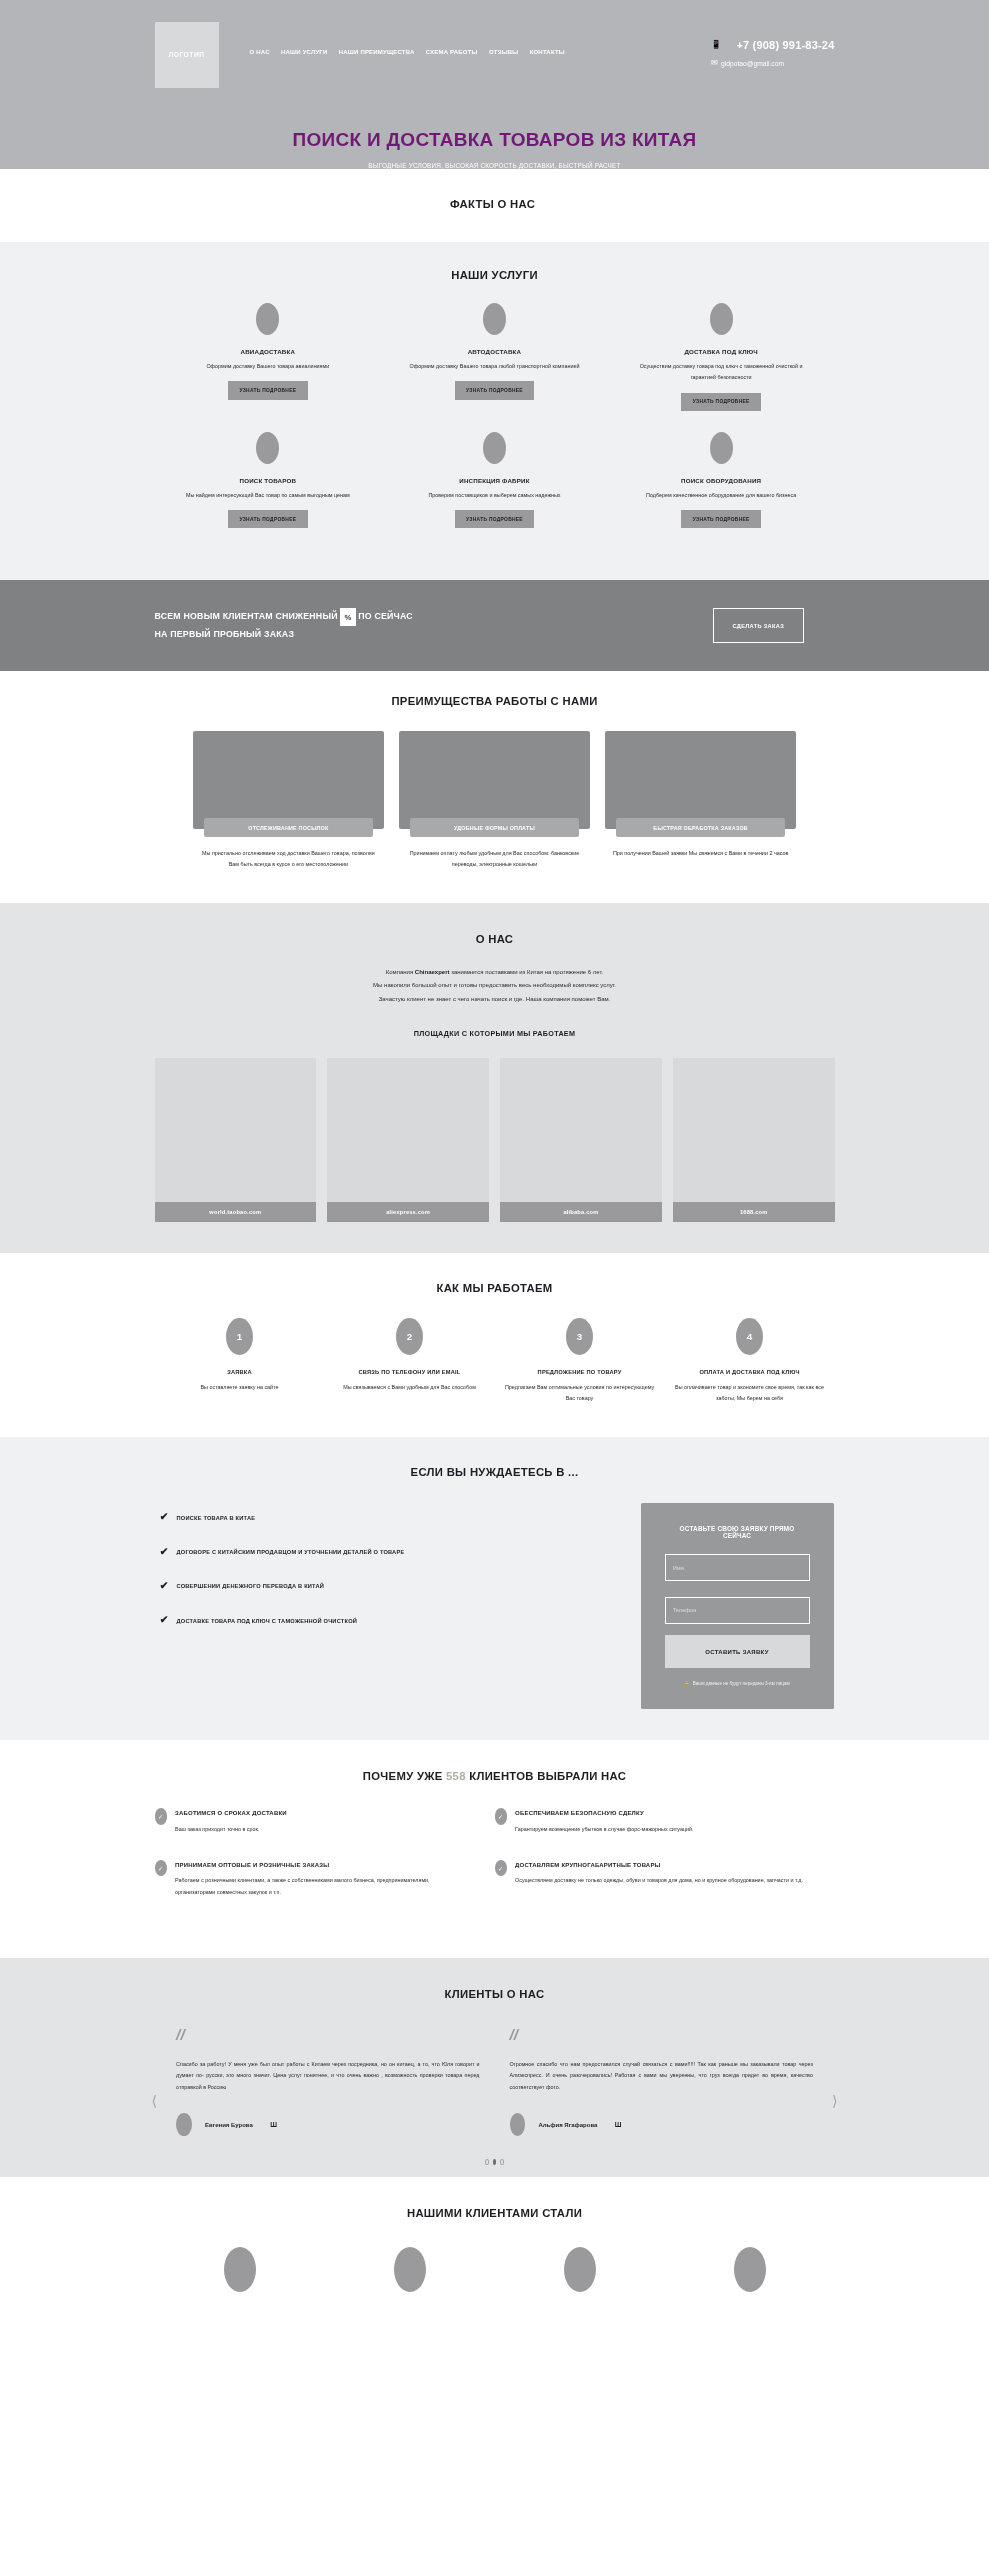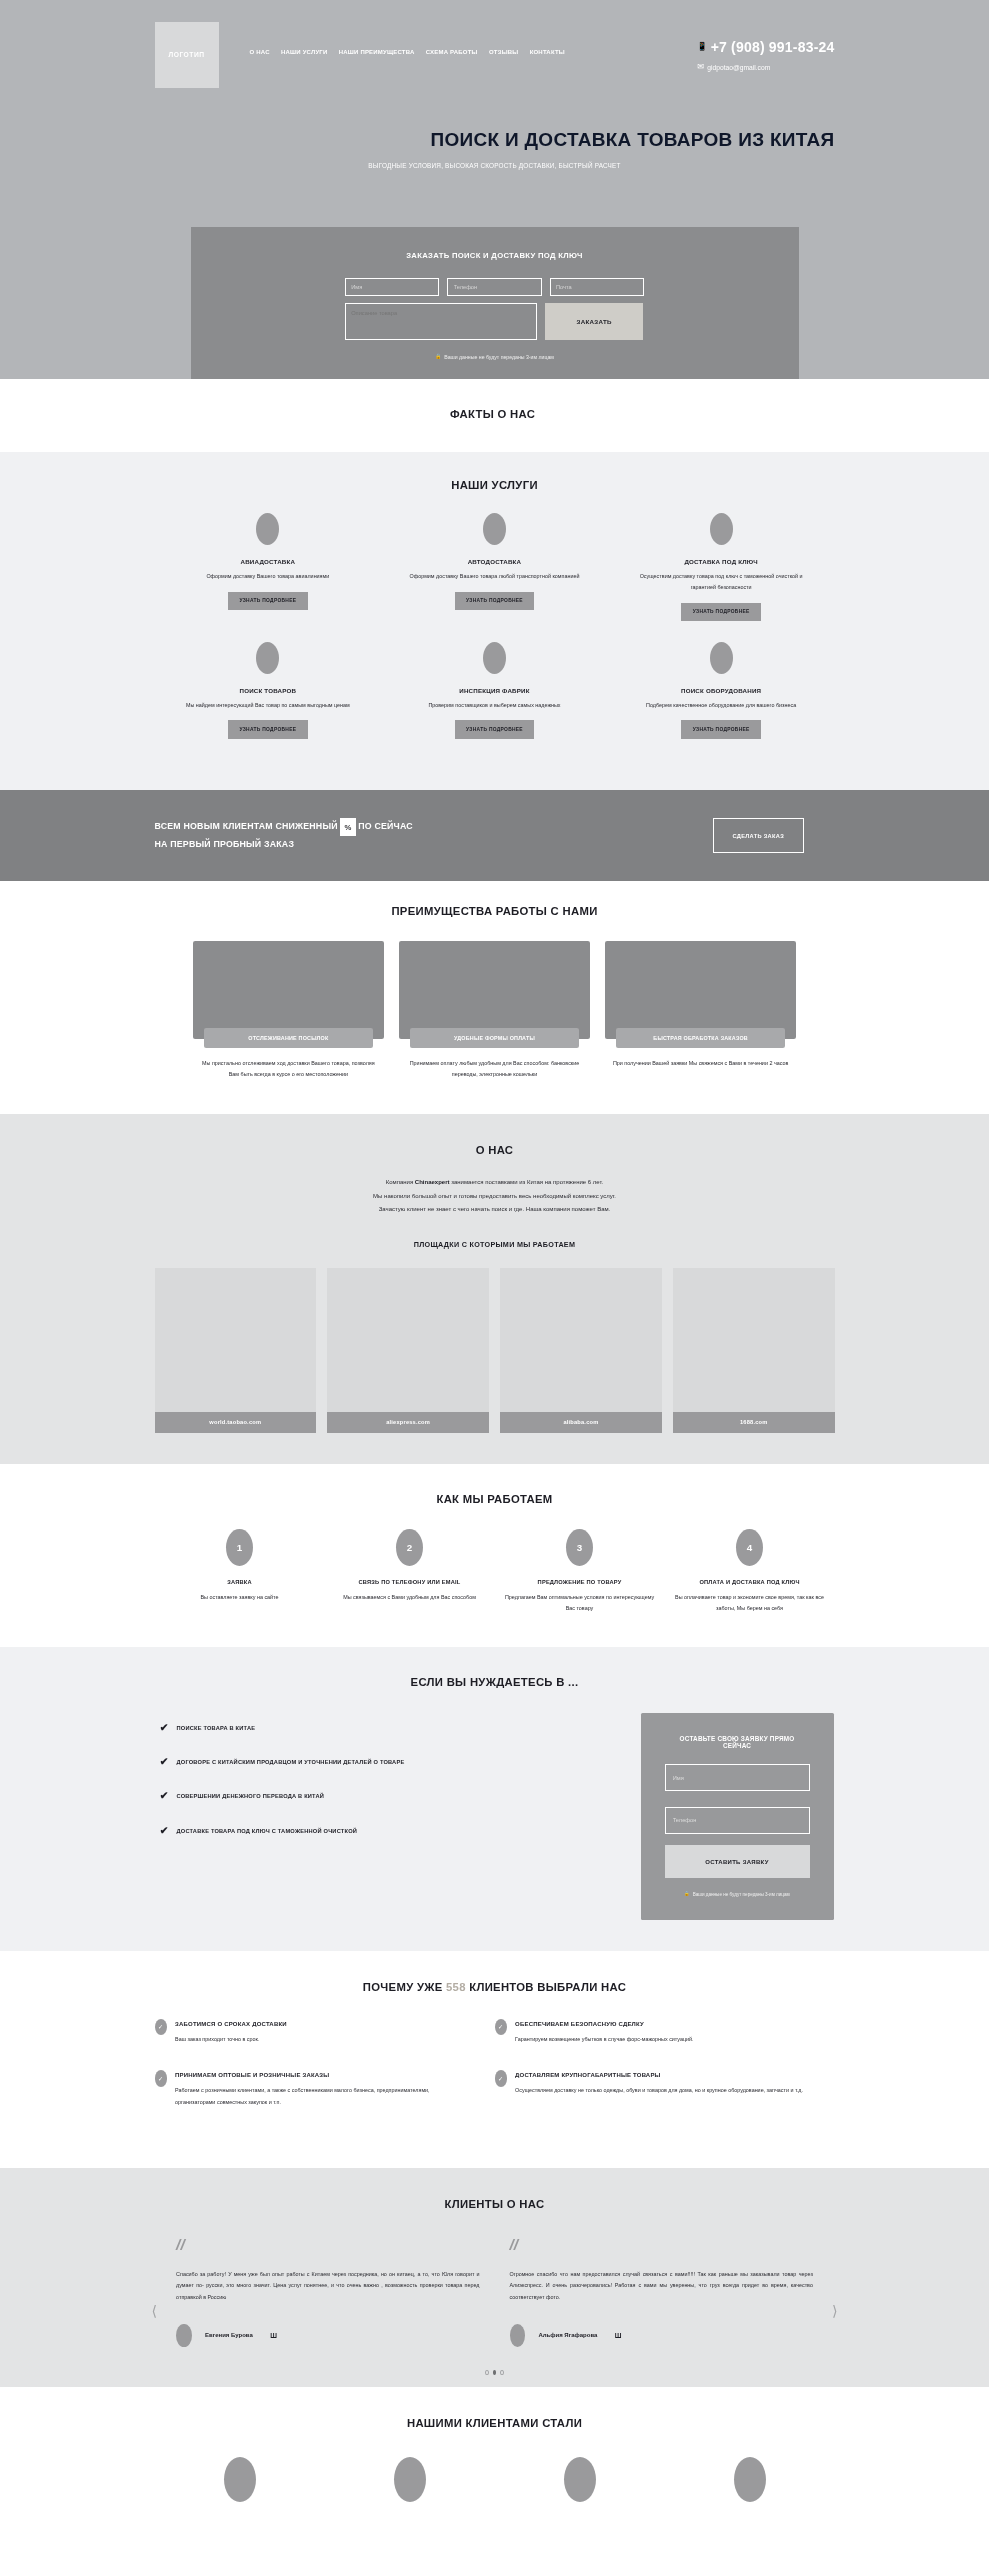--- a/index.html
+++ b/index.html
@@ -21,28 +21,28 @@
     display:flex;align-items:center;justify-content:center;
     color:#ffffff;font-weight:bold;font-size:6.7px;letter-spacing:0.5px;
   }
   .nav{display:flex;align-items:center;gap:11.3px;margin-left:31px;margin-top:27px;}
   .nav a{
     color:#ffffff;text-decoration:none;font-size:6px;font-weight:bold;
     letter-spacing:0.2px;white-space:nowrap;
   }
   .header-contacts{margin-left:auto;margin-top:17.5px;text-align:left;}
   .hc-row{display:flex;align-items:center;gap:3.1px;color:#fff;margin-bottom:8.2px;}
-  .hc-phone{font-size:14px;font-weight:bold;letter-spacing:0.2px;}
+  .hc-phone{font-size:11px;font-weight:bold;letter-spacing:0.2px;margin-left:12px;}
   .hc-mail{font-size:6.7px;}
   .ico{display:inline-block;line-height:1;}
 
   
   .hero{background:#b3b5b8;padding-top:26px;padding-bottom:0;position:relative;}
   .hero h1{
-    text-align:right;color:#0f172a;font-size:19px;font-weight:bold;letter-spacing:0.3px;
+    text-align:center;color:#701a75;font-size:19px;font-weight:bold;letter-spacing:0.3px;
   }
   .hero-sub{
     text-align:center;color:#fff;font-size:6.4px;letter-spacing:0.2px;margin-top:11.3px;
   }
   .hero-form{
     margin-top:58px;background:#8b8c8e;width:608px;margin-left:auto;margin-right:auto;
     padding:24px 0 19.6px 0;
   }
   .hero-form h2{
     text-align:center;color:#fff;font-size:7.7px;font-weight:bold;letter-spacing:0.3px;
@@ -263,38 +263,20 @@
       </div>
     </div>
   </div>
 </header>
 
 <section class="hero">
   <div class="wrap">
     <h1>ПОИСК И ДОСТАВКА ТОВАРОВ ИЗ КИТАЯ</h1>
     <div class="hero-sub">ВЫГОДНЫЕ УСЛОВИЯ, ВЫСОКАЯ СКОРОСТЬ ДОСТАВКИ, БЫСТРЫЙ РАСЧЕТ</div>
   </div>
-  <div class="hero-form">
-    <h2>ЗАКАЗАТЬ ПОИСК И ДОСТАВКУ ПОД КЛЮЧ</h2>
-    <div class="hf-fields">
-      <div class="hf-row">
-        <input class="inp" type="text" placeholder="Имя" style="">
-        <input class="inp" type="text" placeholder="Телефон" style="">
-        <input class="inp" type="text" placeholder="Почта" style="">
-      </div>
-      <div class="hf-row second">
-        <textarea class="ta" placeholder="Описание товара" style=""></textarea>
-        <button class="btn-order">ЗАКАЗАТЬ</button>
-      </div>
-    </div>
-    <div class="consent">
-      <span class="ico">🔒</span>
-      <span>Ваши данные не будут переданы 3-им лицам</span>
-    </div>
-  </div>
 </section>
 
 <section class="facts bg-white">
   <div class="wrap">
     <div class="sec-title">ФАКТЫ О НАС</div>
   </div>
 </section>
 
 <section class="services bg-lite">
   <div class="wrap">

